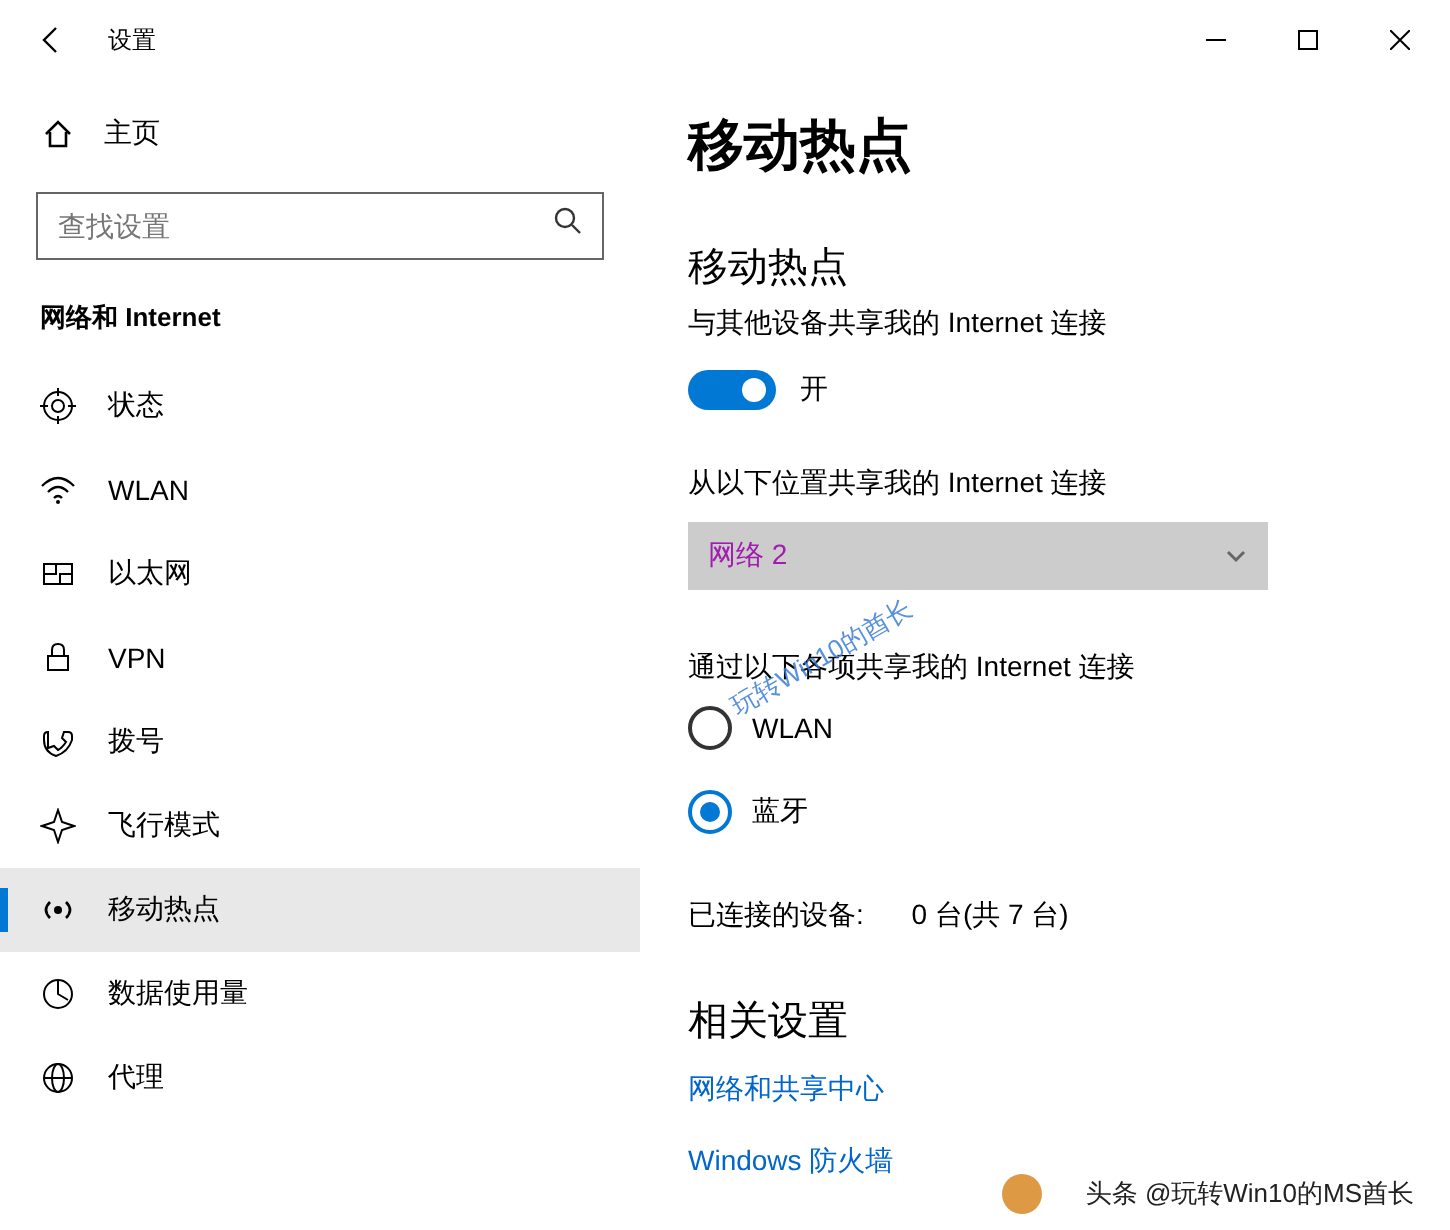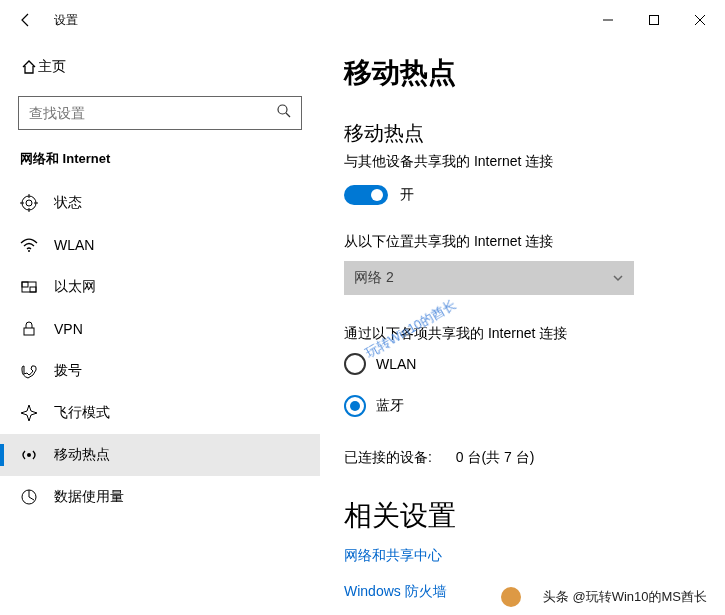--- a/index.html
+++ b/index.html
@@ -8,21 +8,21 @@
     .titlebar { height: 40px; display: flex; align-items: center; padding: 0 2px; }
     .titlebar-left { display: flex; align-items: center; gap: 18px; padding-left: 14px; }
     .back-btn { width: 20px; height: 20px; display: flex; align-items: center; justify-content: center; cursor: pointer; }
     .titlebar-title { font-size: 12px; }
     .titlebar-right { margin-left: auto; display: flex; }
     .win-btn { width: 46px; height: 32px; display: flex; align-items: center; justify-content: center; cursor: pointer; }
     
     .main { display: flex; height: calc(100% - 40px); }
     
     .sidebar { width: 320px; padding: 10px 0 0 0; }
-    .home-row { display: flex; align-items: center; padding: 8px 20px; margin-bottom: 12px; cursor: pointer; }
+    .home-row { display: flex; align-items: center; gap: 14px; padding: 8px 20px; margin-bottom: 12px; cursor: pointer; }
     .home-label { font-size: 14px; }
     
     .search-wrap { margin: 0 18px 20px 18px; position: relative; }
     .search-input { width: 100%; height: 34px; border: 1px solid #666; padding: 0 36px 0 10px; font-size: 14px; outline: none; }
     .search-icon { position: absolute; right: 10px; top: 50%; transform: translateY(-50%); }
     
     .category { font-size: 13px; font-weight: 600; padding: 0 20px 14px 20px; }
     
     .nav-item { display: flex; align-items: center; gap: 16px; padding: 12px 20px; cursor: pointer; font-size: 14px; position: relative; }
     .nav-item.active::before { content: ""; position: absolute; left: 0; top: 10px; bottom: 10px; width: 4px; background: #0078d4; }
@@ -33,33 +33,33 @@
     .page-title { font-size: 28px; font-weight: 600; margin-bottom: 28px; }
     .section-title { font-size: 20px; margin-bottom: 6px; }
     .section-desc { font-size: 14px; margin-bottom: 14px; }
     
     .toggle-row { display: flex; align-items: center; gap: 12px; margin-bottom: 28px; }
     .toggle { width: 44px; height: 20px; border-radius: 10px; background: #0078d4; position: relative; cursor: pointer; }
     .toggle-knob { position: absolute; width: 12px; height: 12px; background: #fff; border-radius: 50%; top: 4px; right: 5px; }
     .toggle-label { font-size: 14px; }
     
     .field-label { font-size: 14px; margin-bottom: 10px; }
-    .dropdown { width: 290px; height: 34px; background: #ccc; border: none; display: flex; align-items: center; justify-content: space-between; padding: 0 10px; color: #404040; font-size: 14px; margin-bottom: 30px; }
+    .dropdown { width: 290px; height: 34px; background: #ccc; border: none; display: flex; align-items: center; justify-content: space-between; padding: 0 10px; color: #a21caf; font-size: 14px; margin-bottom: 30px; }
     
     .radio-group { margin-bottom: 32px; }
     .radio-row { display: flex; align-items: center; gap: 10px; margin-bottom: 20px; cursor: pointer; }
     .radio { width: 22px; height: 22px; border: 2px solid #333; border-radius: 50%; display: flex; align-items: center; justify-content: center; }
     .radio.selected { border-color: #0078d4; }
     .radio.selected::after { content: ""; width: 10px; height: 10px; background: #0078d4; border-radius: 50%; }
     .radio-label { font-size: 14px; }
     
     .info-row { font-size: 14px; margin-bottom: 30px; }
     .info-value { margin-left: 20px; }
     
-    .related-title { font-size: 28px; margin-bottom: 12px; }
+    .related-title { font-size: 20px; margin-bottom: 12px; }
     .link { color: #0066cc; font-size: 14px; display: block; margin-bottom: 18px; cursor: pointer; }
     
     .watermark { position: absolute; left: 360px; top: 320px; color: #3b7dd8; font-size: 13px; transform: rotate(-30deg); pointer-events: none; opacity: 0.85; }
     
     .footer-credit { position: absolute; bottom: 8px; right: 18px; display: flex; align-items: center; gap: 22px; font-size: 13px; color: #222; }
     .avatar { width: 20px; height: 20px; border-radius: 50%; background: #d94; display: inline-block; }
   </style>
 </head>
 <body>
 
@@ -177,20 +177,30 @@
       <span>移动热点</span>
     </div>
     <div class="nav-item">
       <span class="nav-icon">
           <svg width="18" height="18" viewBox="0 0 18 18">
             <circle cx="9" cy="9" r="7" stroke="#000" fill="none"></circle>
             <path d="M9 2 V9 L14 12" stroke="#000" fill="none"></path>
           </svg>
         </span>
       <span>数据使用量</span>
+    </div>
+    <div class="nav-item">
+      <span class="nav-icon">
+          <svg width="18" height="18" viewBox="0 0 18 18">
+            <circle cx="9" cy="9" r="7" stroke="#000" fill="none"></circle>
+            <ellipse cx="9" cy="9" rx="3" ry="7" stroke="#000" fill="none"></ellipse>
+            <line x1="2" y1="9" x2="16" y2="9" stroke="#000"></line>
+          </svg>
+        </span>
+      <span>代理</span>
     </div>
   </div>
 
   <div class="content">
     <h1 class="page-title">移动热点</h1>
 
     <div class="section-title">移动热点</div>
     <div class="section-desc">与其他设备共享我的 Internet 连接</div>
     <div class="toggle-row">
       <div class="toggle">

